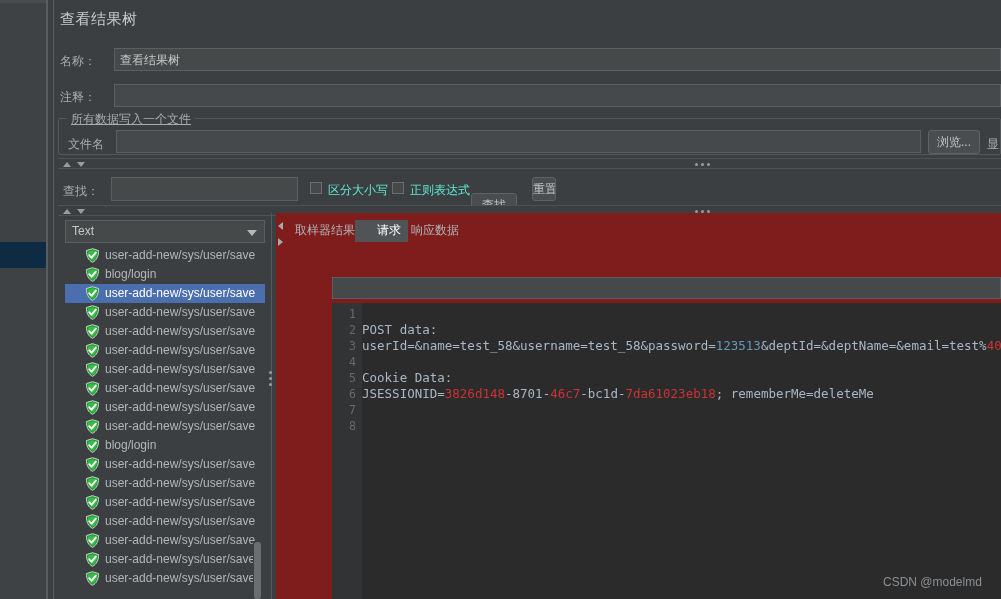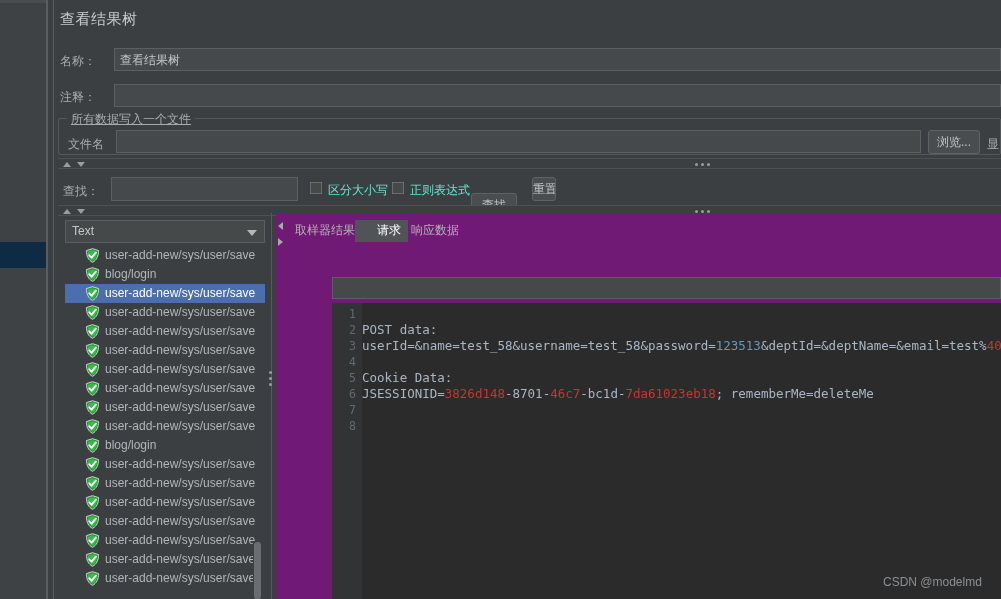--- a/index.html
+++ b/index.html
@@ -100,21 +100,21 @@
     padding-left: 40px; font-size: 12px; color: #b3b6b8;
     white-space: nowrap; overflow: hidden;
   }
   .tree-row.sel { background: #4b6eaf; color: #ffffff; }
   .shield {
     position: absolute; left: 20px; top: 2px;
     width: 15px; height: 15px;
   }
 
   
-  .rpanel { position: absolute; background: #701a75; text-decoration: underline; }
+  .rpanel { position: absolute; background: #7f1d1d; text-decoration: underline; }
   .tabbar { position: absolute; height: 22px; }
   .tab {
     position: absolute; height: 22px; line-height: 21px;
     font-size: 12px; color: #b0b3b5; padding: 0 7px; white-space: nowrap;
   }
   .tab.active { background: #515457; color: #ffffff; }
   .subtab {
     position: absolute; height: 21px; line-height: 20px;
     font-size: 12px; color: #b0b3b5; padding: 0 7px; white-space: nowrap;
   }

